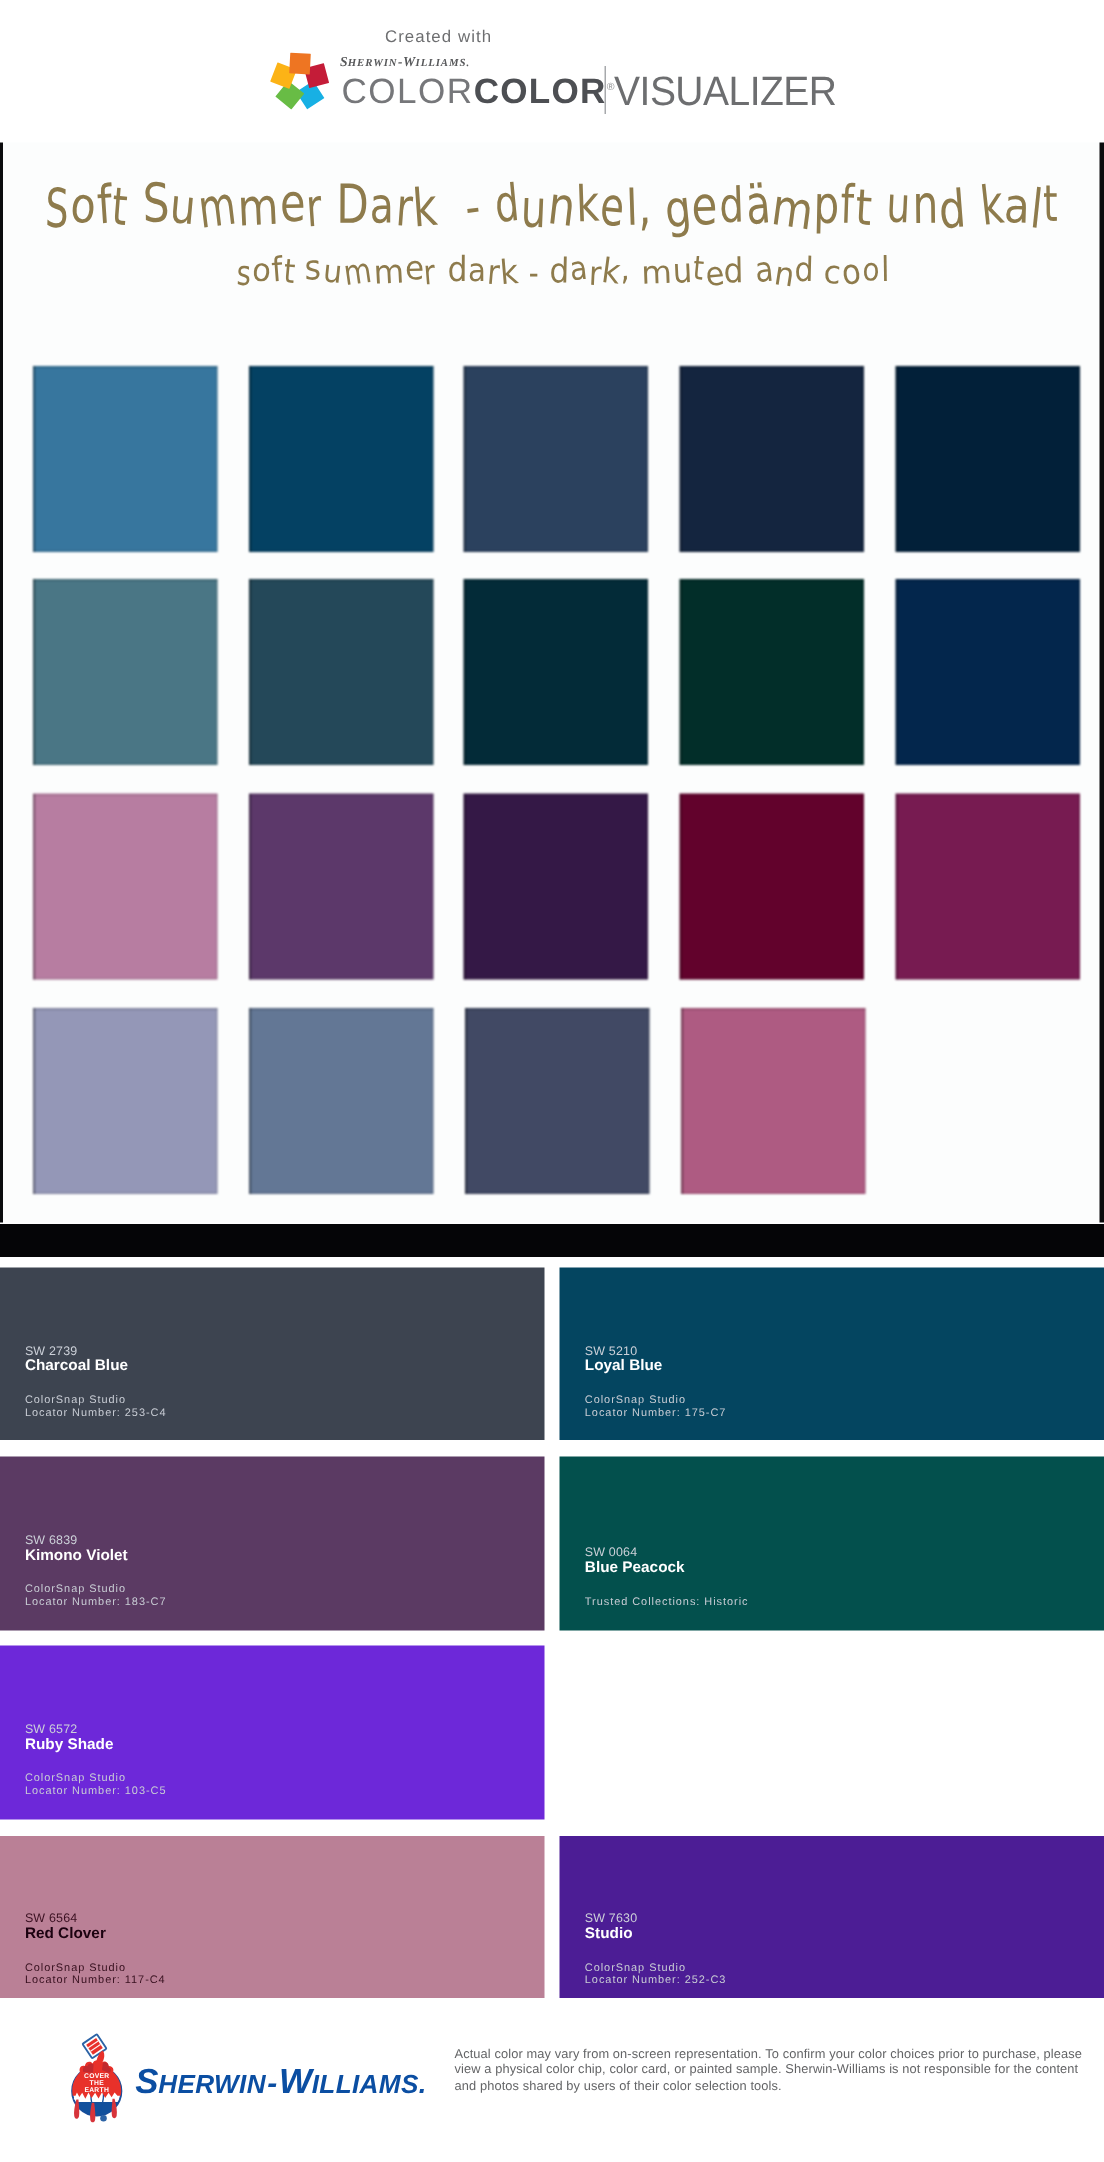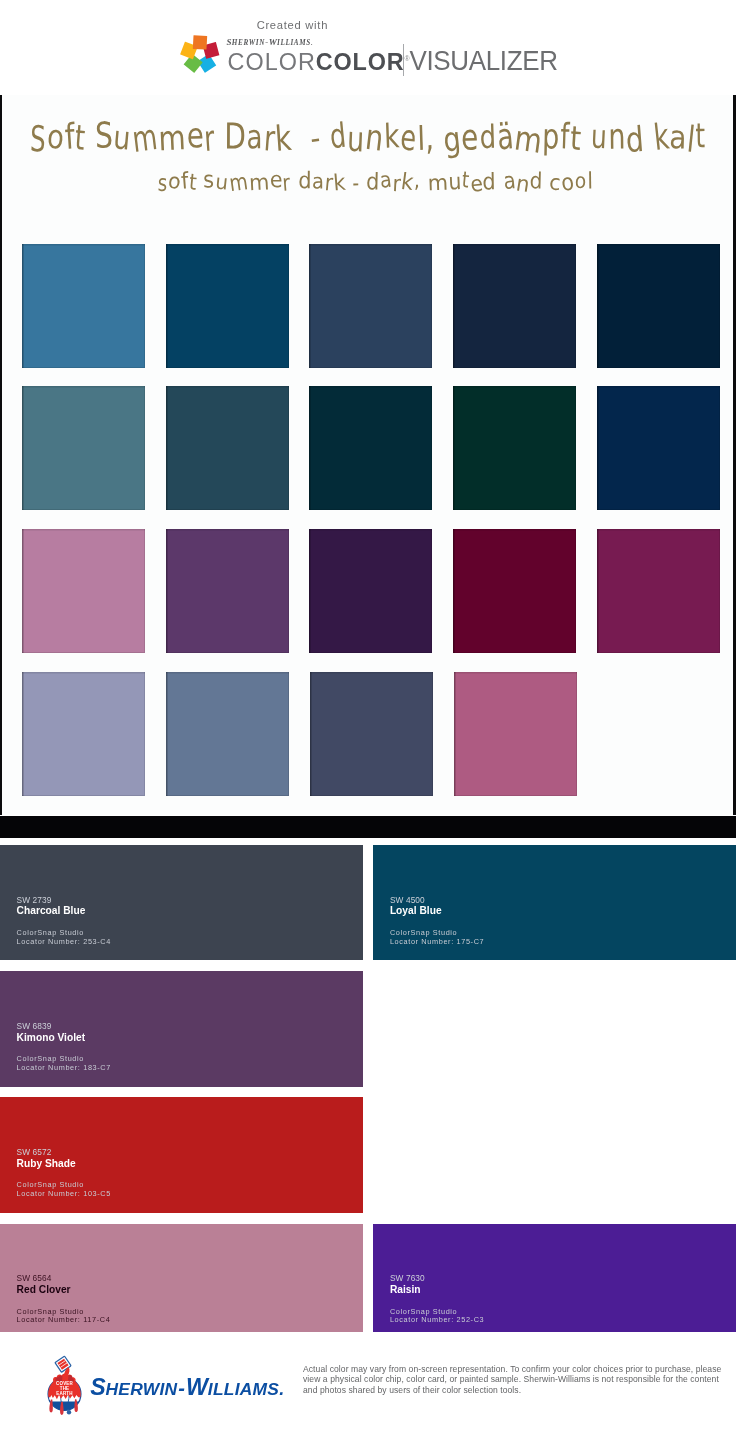--- a/index.html
+++ b/index.html
@@ -146,43 +146,52 @@
             <div class="c-code" data-name="color-code">SW 2739</div>
             <div class="c-name" data-name="color-name">Charcoal Blue</div>
             <div class="c-sub" data-name="color-meta">
               <div class="c-line" data-name="color-meta-line">ColorSnap Studio</div>
               <div class="c-line" data-name="color-meta-line">Locator Number: 253-C4</div>
             </div>
           </div>
         </div>
         <div class="card" data-name="color-card" style="background: rgb(4, 69, 96);">
           <div class="card-txt" data-name="color-card-text">
-            <div class="c-code" data-name="color-code">SW 4500</div>
+            <div class="c-code" data-name="color-code">SW 5210</div>
             <div class="c-name" data-name="color-name">Loyal Blue</div>
             <div class="c-sub" data-name="color-meta">
               <div class="c-line" data-name="color-meta-line">ColorSnap Studio</div>
               <div class="c-line" data-name="color-meta-line">Locator Number: 175-C7</div>
             </div>
           </div>
         </div>
       </div>
       <div class="card-row" data-name="color-card-row">
         <div class="card" data-name="color-card" style="background: rgb(91, 58, 99);">
           <div class="card-txt" data-name="color-card-text">
             <div class="c-code" data-name="color-code">SW 6839</div>
             <div class="c-name" data-name="color-name">Kimono Violet</div>
             <div class="c-sub" data-name="color-meta">
               <div class="c-line" data-name="color-meta-line">ColorSnap Studio</div>
               <div class="c-line" data-name="color-meta-line">Locator Number: 183-C7</div>
             </div>
           </div>
         </div>
-      </div>
-      <div class="card-row" data-name="color-card-row">
-        <div class="card" data-name="color-card" style="background: #b91c1c;">
+        <div class="card" data-name="color-card" style="background: rgb(3, 80, 77);">
+          <div class="card-txt" data-name="color-card-text">
+            <div class="c-code" data-name="color-code">SW 0064</div>
+            <div class="c-name" data-name="color-name">Blue Peacock</div>
+            <div class="c-sub" data-name="color-meta">
+              <div class="c-line" data-name="color-meta-line">Trusted Collections: Historic</div>
+            </div>
+          </div>
+        </div>
+      </div>
+      <div class="card-row" data-name="color-card-row">
+        <div class="card" data-name="color-card" style="background: #6d28d9;">
           <div class="card-txt" data-name="color-card-text">
             <div class="c-code" data-name="color-code">SW 6572</div>
             <div class="c-name" data-name="color-name">Ruby Shade</div>
             <div class="c-sub" data-name="color-meta">
               <div class="c-line" data-name="color-meta-line">ColorSnap Studio</div>
               <div class="c-line" data-name="color-meta-line">Locator Number: 103-C5</div>
             </div>
           </div>
         </div>
       </div>
@@ -193,21 +202,21 @@
             <div class="c-name" data-name="color-name">Red Clover</div>
             <div class="c-sub" data-name="color-meta">
               <div class="c-line" data-name="color-meta-line">ColorSnap Studio</div>
               <div class="c-line" data-name="color-meta-line">Locator Number: 117-C4</div>
             </div>
           </div>
         </div>
         <div class="card" data-name="color-card" style="background: #4c1d95;">
           <div class="card-txt" data-name="color-card-text">
             <div class="c-code" data-name="color-code">SW 7630</div>
-            <div class="c-name" data-name="color-name">Raisin</div>
+            <div class="c-name" data-name="color-name">Studio</div>
             <div class="c-sub" data-name="color-meta">
               <div class="c-line" data-name="color-meta-line">ColorSnap Studio</div>
               <div class="c-line" data-name="color-meta-line">Locator Number: 252-C3</div>
             </div>
           </div>
         </div>
       </div>
     </div>
 
   <div class="footer" data-name="footer">

